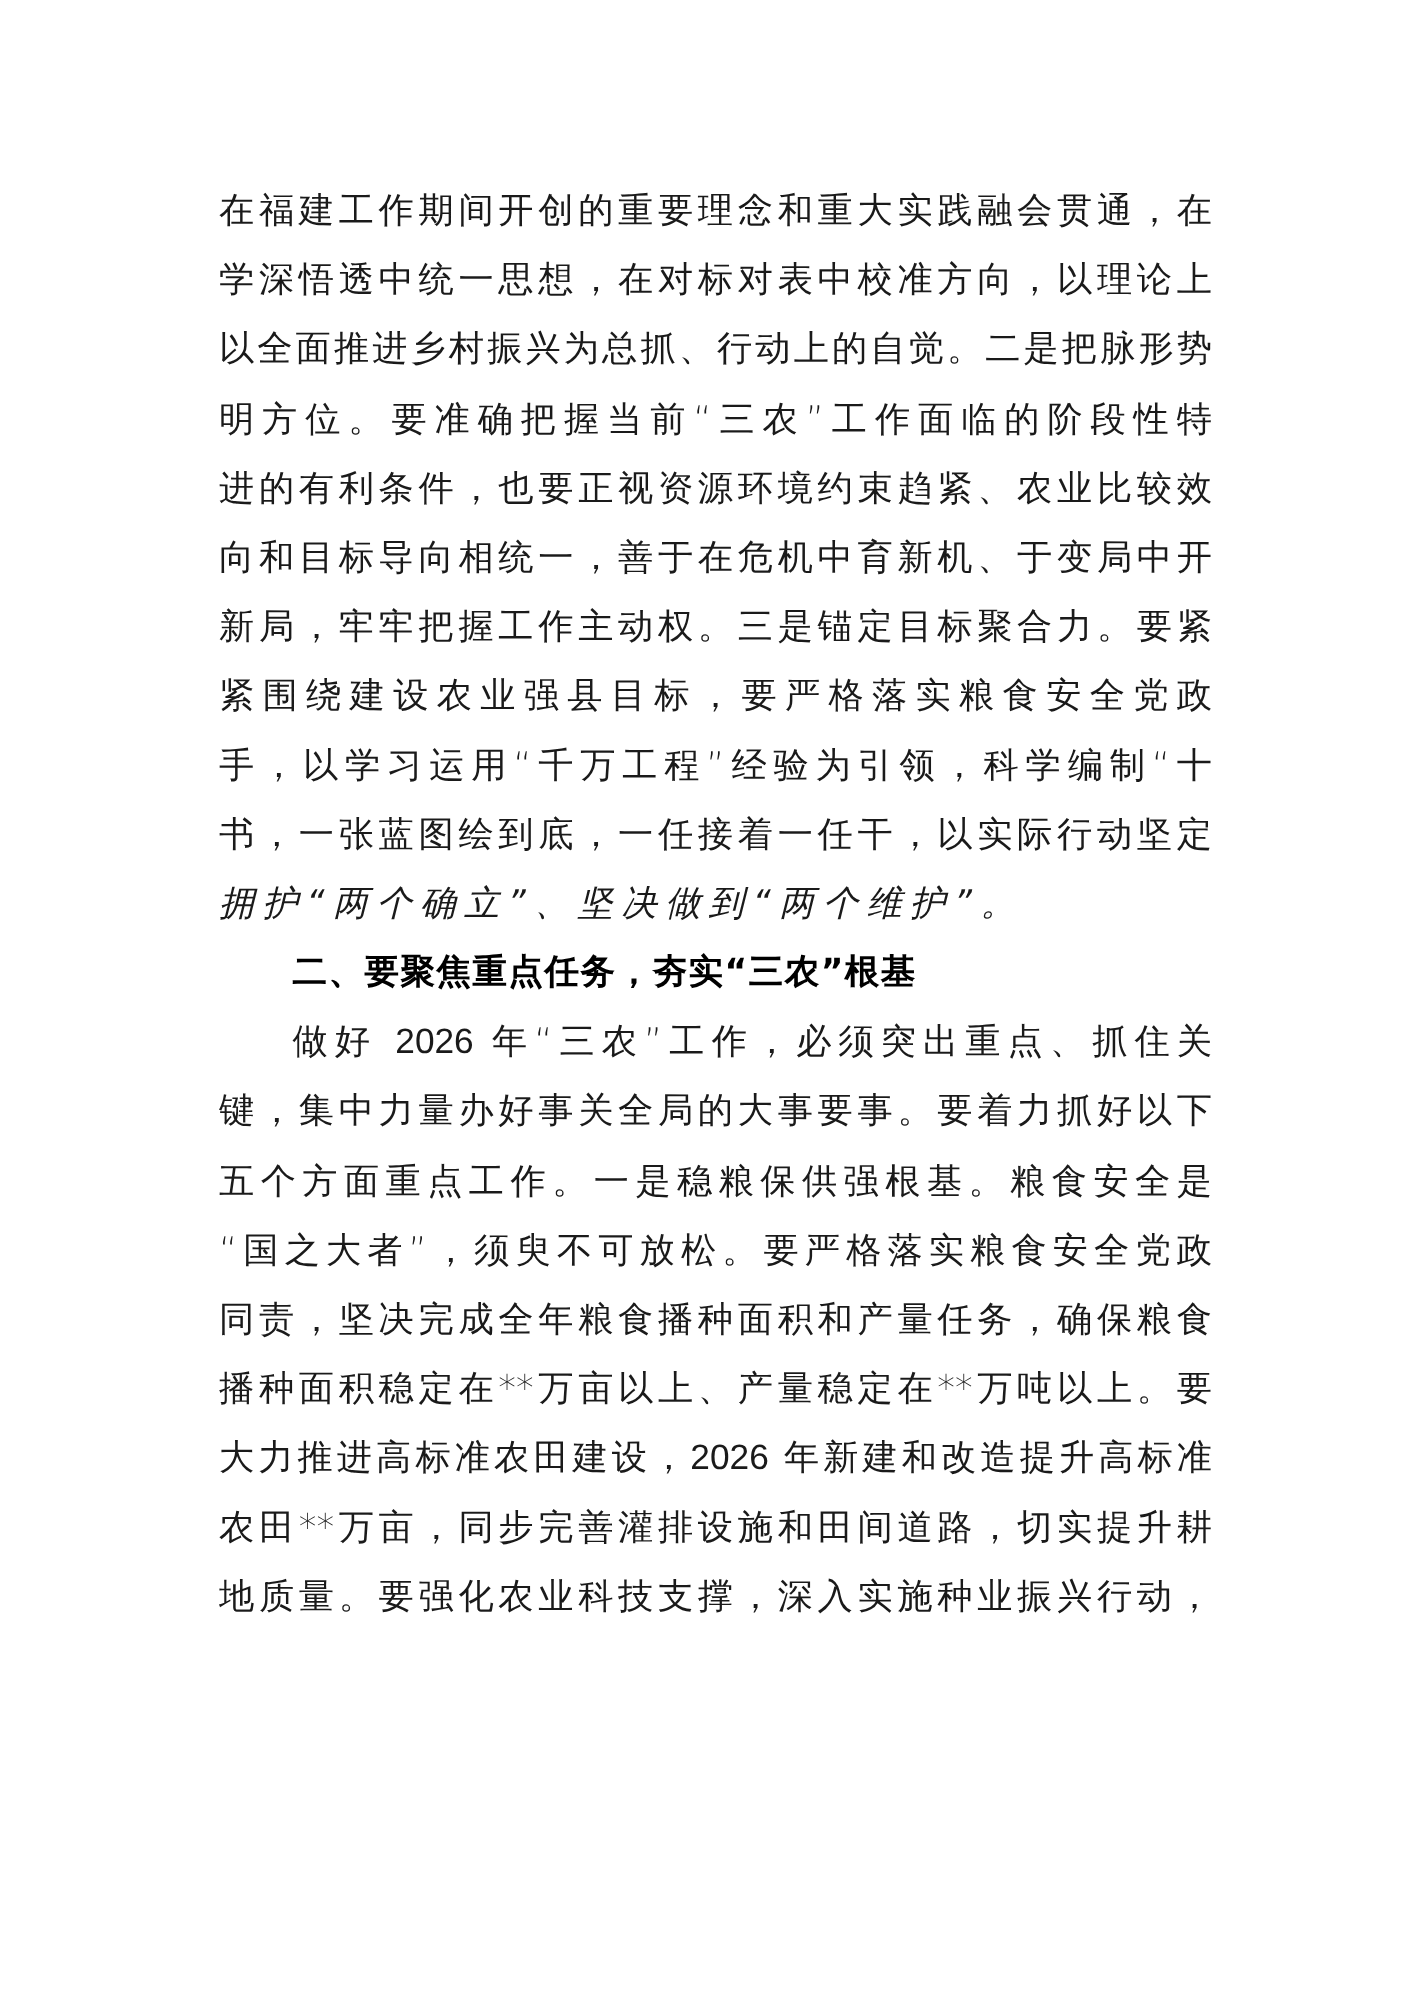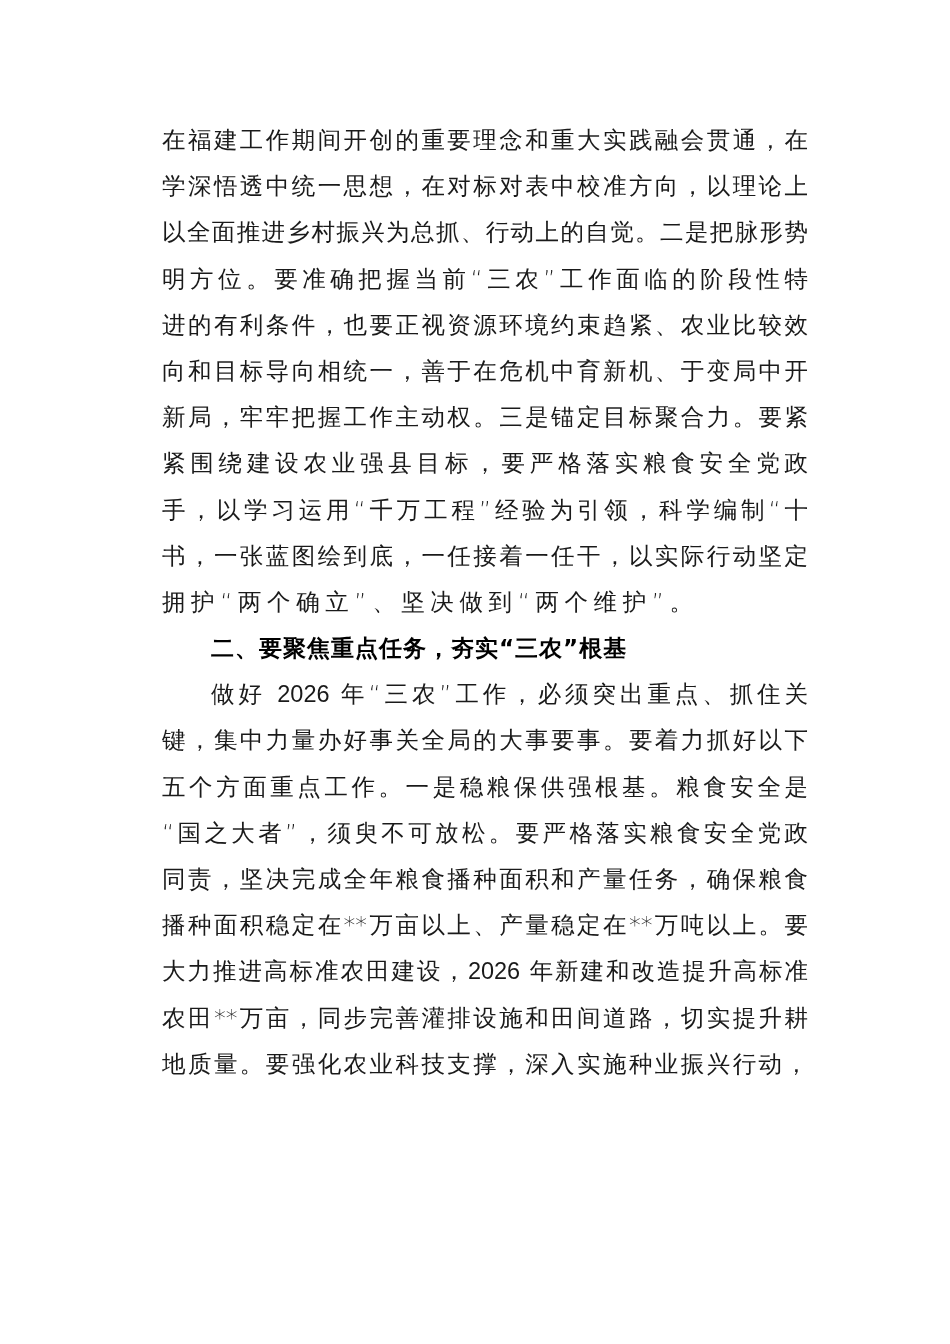--- a/index.html
+++ b/index.html
@@ -25,26 +25,26 @@
       display: block;
       height: 46.2px;
       line-height: 38px;
       font-size: 23.5px;
       white-space: nowrap;
       text-align: justify;
       text-align-last: justify;
       letter-spacing: 0px;
       font-weight: 300;
       color: #1a1a1a;
-      margin-left: 16px;
     }
     .line.last {
       text-align-last: left;
       text-align: right;
       letter-spacing: 5.6px;
+      font-style: italic;
     }
     .line.indent {
       padding-left: 49px;
     }
     .line.heading {
       font-weight: bold;
       text-align: right;
       text-align-last: left;
       letter-spacing: 1px;
       padding-left: 49px;

